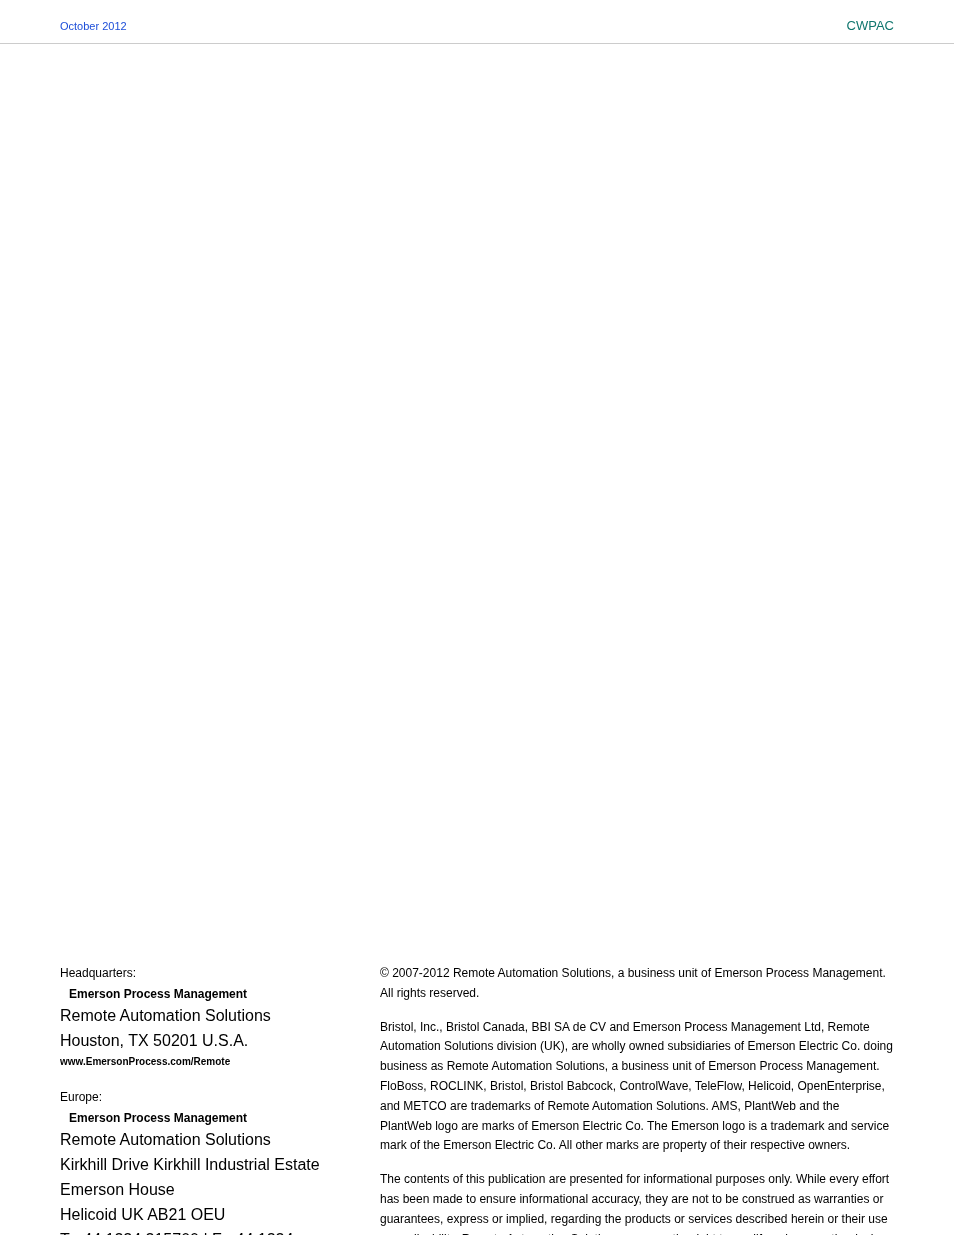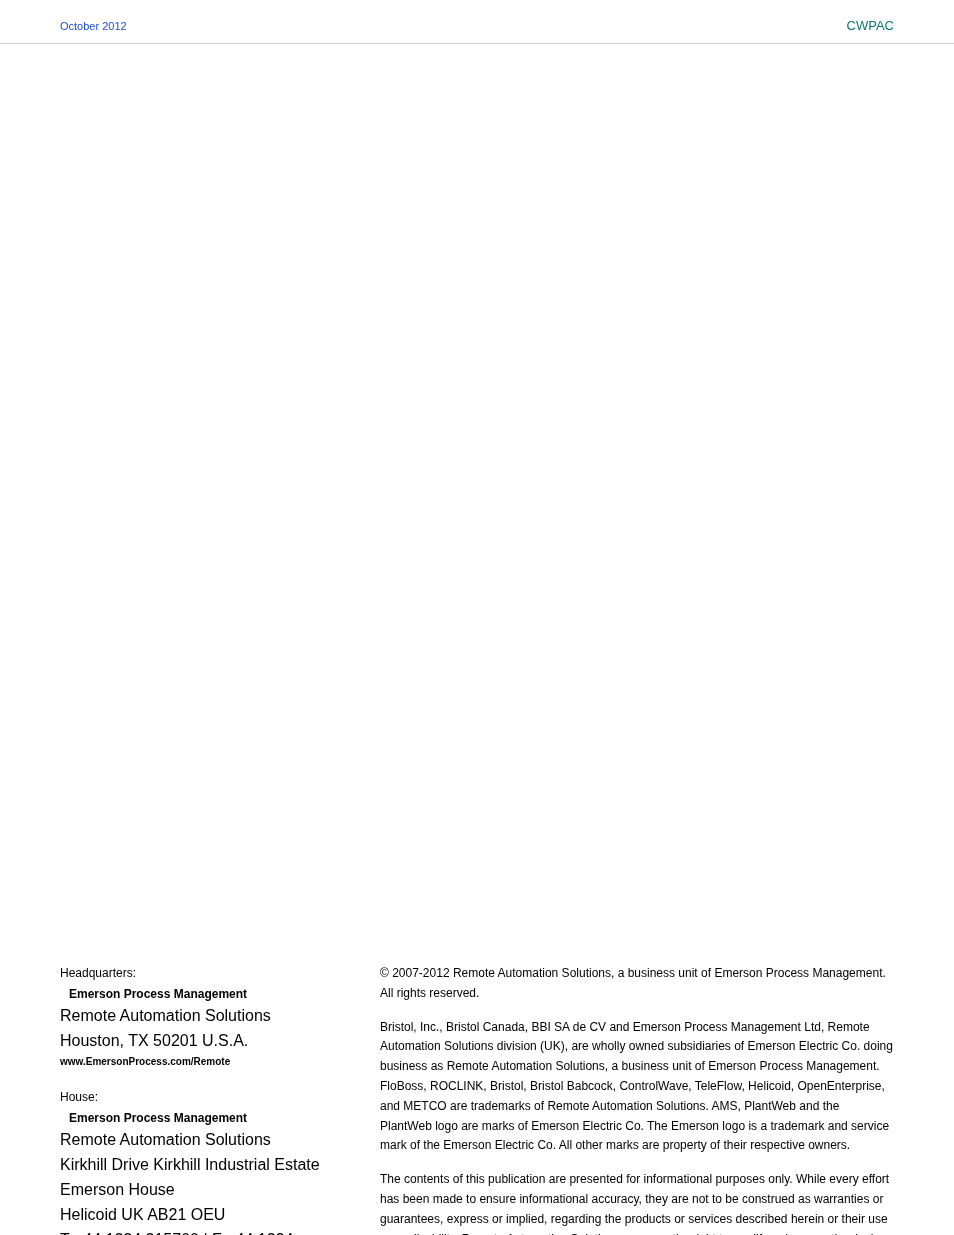--- a/index.html
+++ b/index.html
@@ -105,21 +105,21 @@
 
       <div class="address-block">
         <div class="address-region">Headquarters:</div>
         <div class="address-company">Emerson Process Management</div>
         <div class="address-line">Remote Automation Solutions</div>
         <div class="address-line">Houston, TX 50201 U.S.A.</div>
         <div class="address-web">www.EmersonProcess.com/Remote</div>
       </div>
 
       <div class="address-block">
-        <div class="address-region">House:</div>
+        <div class="address-region">Europe:</div>
         <div class="address-company">Emerson Process Management</div>
         <div class="address-line">Remote Automation Solutions</div>
         <div class="address-line">Kirkhill Drive Kirkhill Industrial Estate</div>
         <div class="address-line">Emerson House</div>
         <div class="address-line">Helicoid UK AB21 OEU</div>
         <div class="address-line">T +44 1224 215700 | F +44 1224 215799</div>
 
       </div>
 
     </div>

